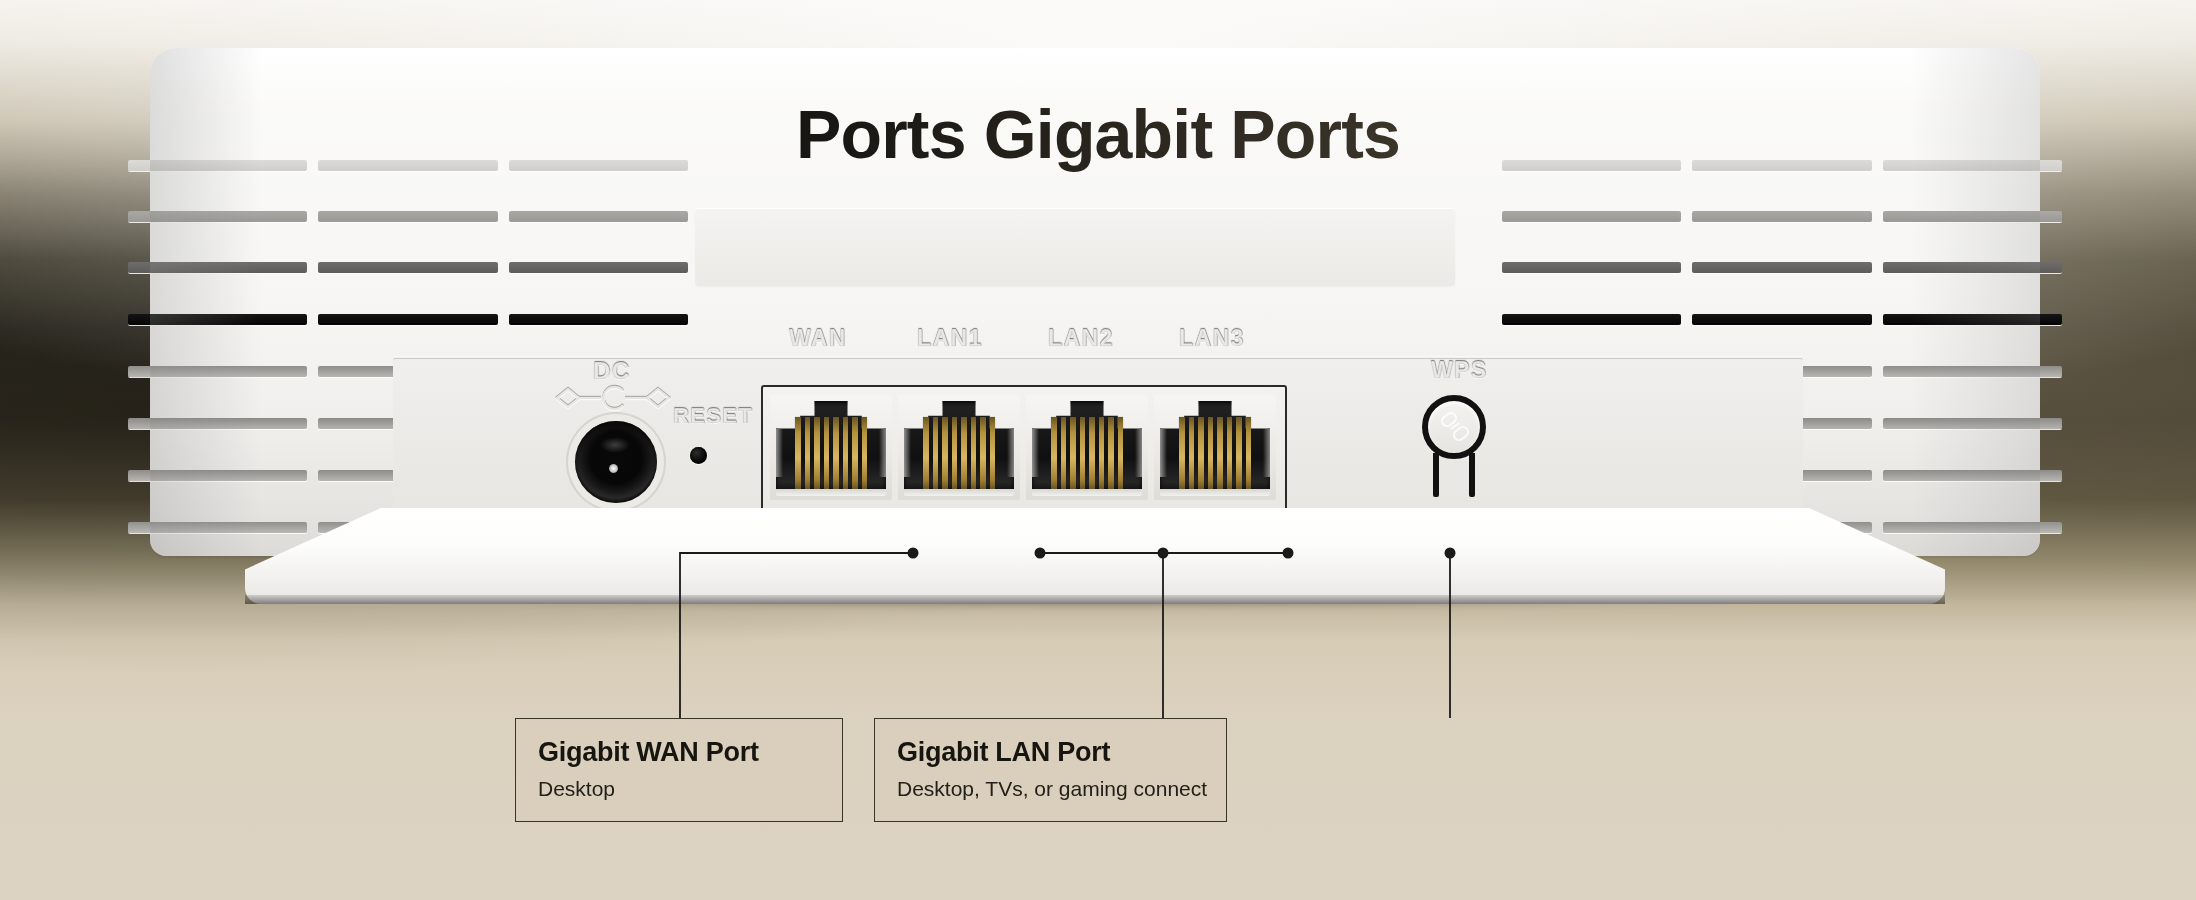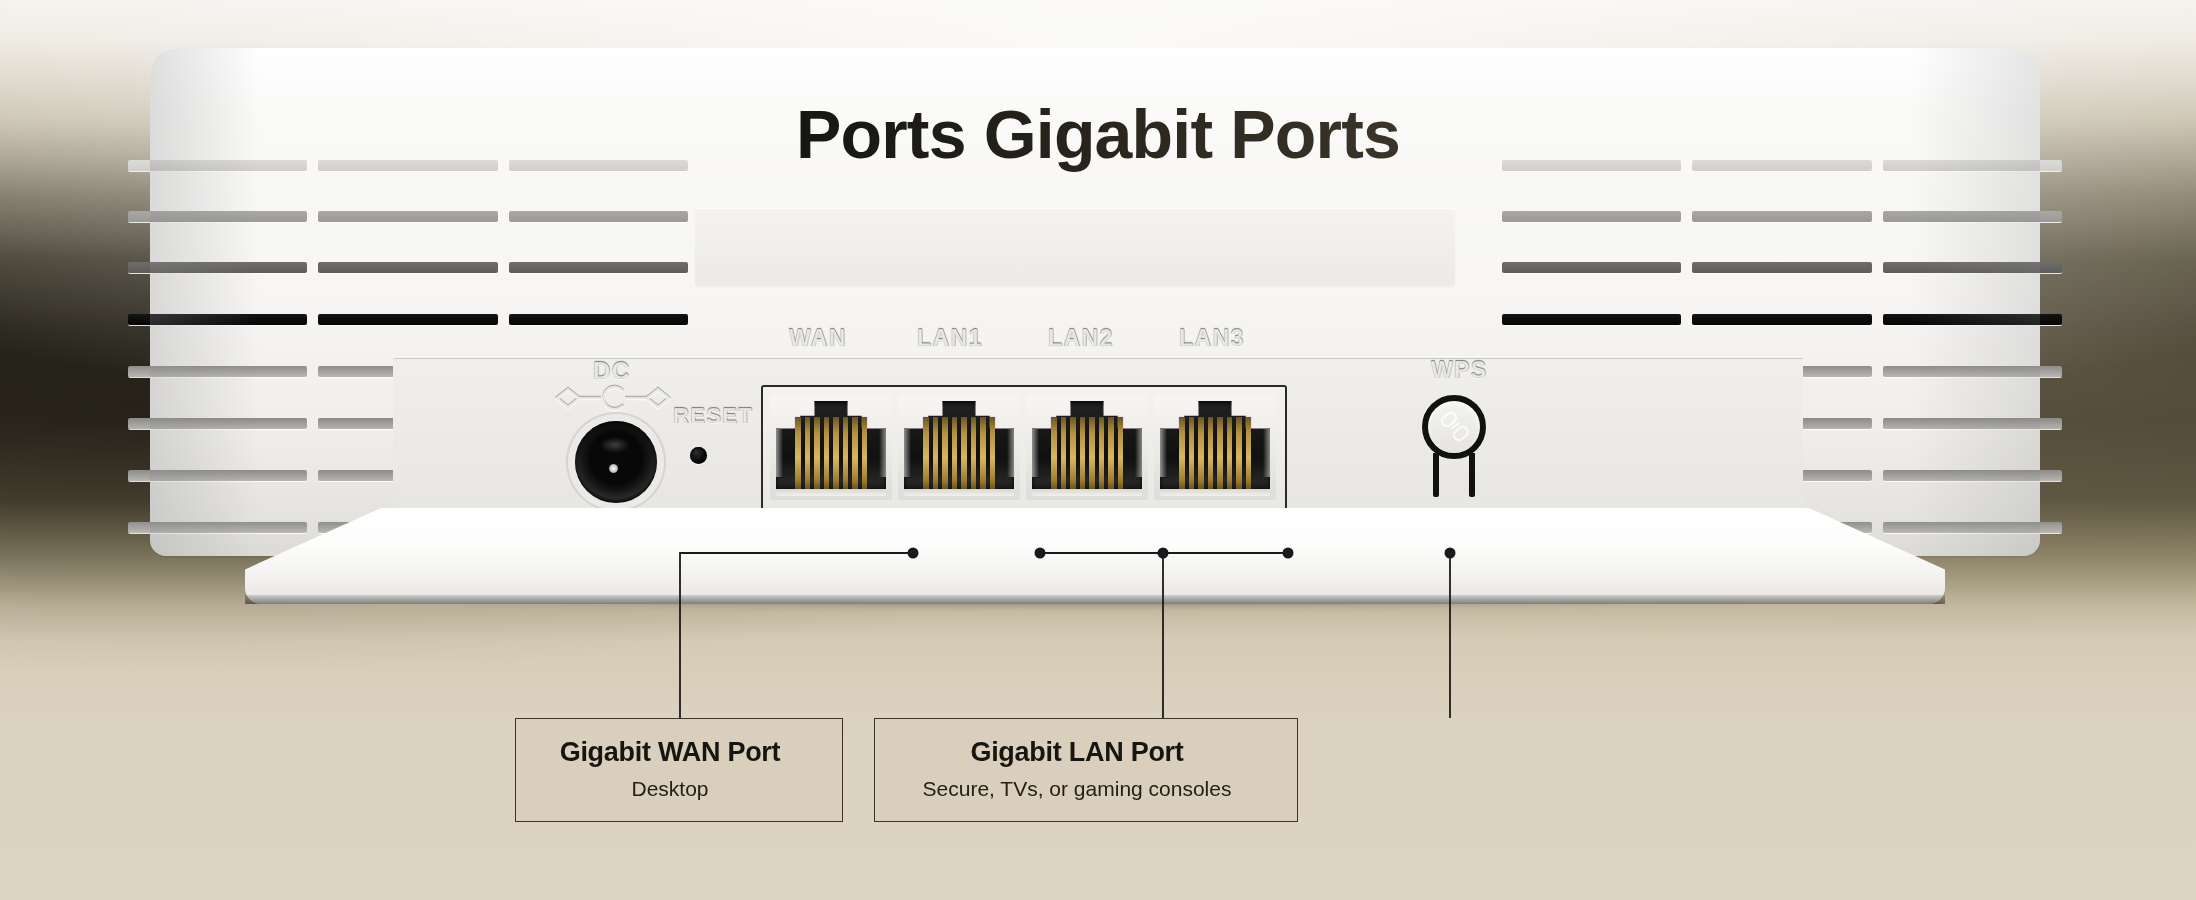--- a/index.html
+++ b/index.html
@@ -216,31 +216,30 @@
     -webkit-background-clip:text; background-clip:text; color:transparent;
     text-shadow:none;
   }
 
   
   .leader-svg { position:absolute; left:0; top:0; width:2196px; height:900px; pointer-events:none; }
 
   .callout {
     position:absolute; border:1.6px solid #3b3528;
     background:rgba(214,203,183,.42);
-    padding:18px 22px 20px 4px;
-    text-align:center;
+    padding:18px 22px 20px 22px;
   }
   .callout .ct {
     font-size:27px; font-weight:700; color:#17150f; letter-spacing:-.01em; white-space:nowrap;
   }
   .callout .cs {
     margin-top:9px; font-size:21px; font-weight:400; color:#23201a; white-space:nowrap;
   }
   .c-wan { left:515px; top:718px; width:328px; }
-  .c-lan { left:874px; top:718px; width:424px; }
+  .c-lan { left:874px; top:718px; width:353px; }
   .c-wps { left:1325px; top:718px; width:340px; }
 </style>
 </head>
 <body>
 
 <div class="stage">
 
   <div class="bg-base"></div>
   <div class="bg-sheen"></div>
 
@@ -479,17 +478,17 @@
     </g>
   </svg>
 
   <div class="callout c-wan">
     <div class="ct">Gigabit WAN Port</div>
     <div class="cs">Desktop</div>
   </div>
 
   <div class="callout c-lan">
     <div class="ct">Gigabit LAN Port</div>
-    <div class="cs">Secure, TVs, or gaming consoles</div>
+    <div class="cs">Desktop, TVs, or gaming connect</div>
   </div>
 
 
 </div>
 
 </body></html>

